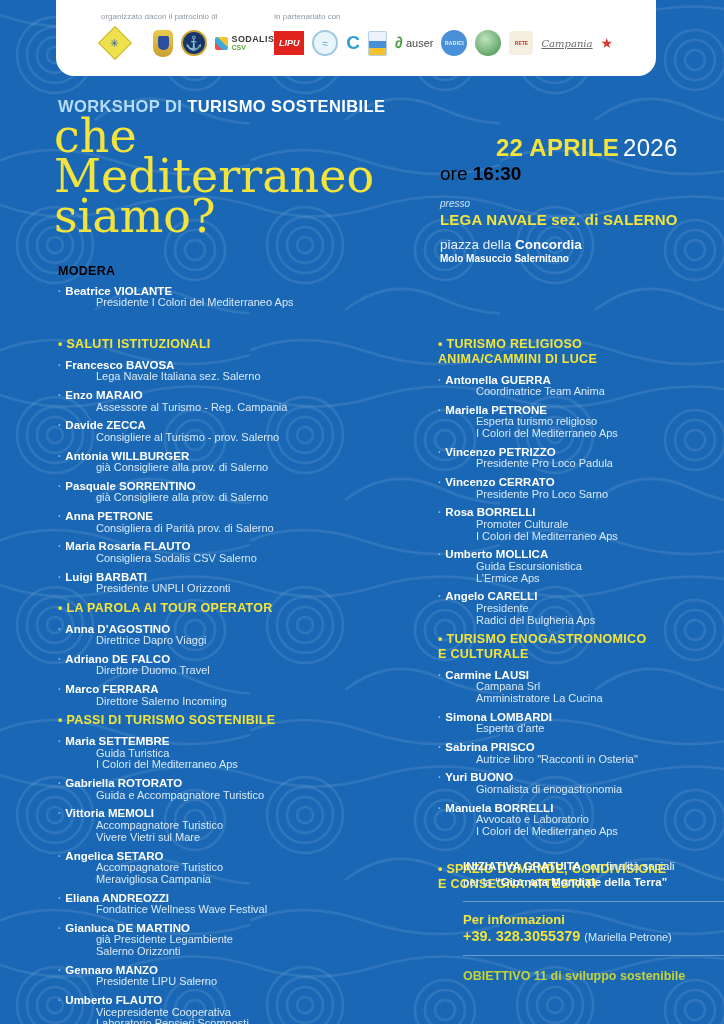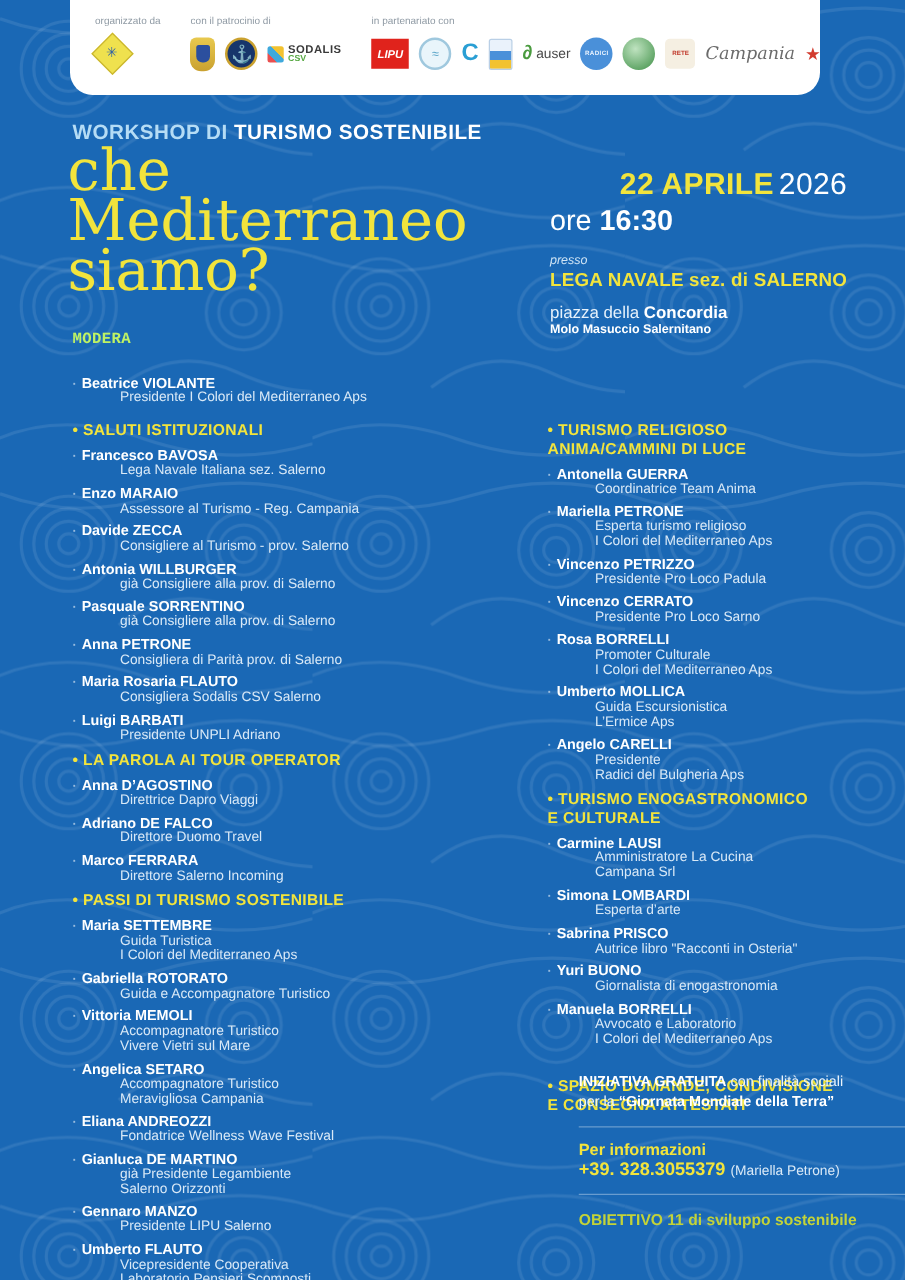--- a/index.html
+++ b/index.html
@@ -2,22 +2,22 @@
 <html><head>
 <meta charset="utf-8">
 <style>
   html,body{margin:0;padding:0;background:#e9edf1;}
   .poster{position:relative;width:724px;height:1024px;background:#1a68b5;overflow:hidden;
           font-family:"Liberation Sans",sans-serif;}
   .waves{position:absolute;left:0;top:0;}
 
   
   .top-band{position:absolute;left:56px;top:0;width:600px;height:76px;background:#ffffff;
-            border-radius:0 0 18px 18px;box-sizing:border-box;padding:12px 10px 0 20px;
-            display:flex;gap:24px;z-index:5;}
+            border-radius:0 0 18px 18px;box-sizing:border-box;padding:12px 10px 0 45px;
+            display:flex;z-index:5;}
   .logo-group{display:flex;flex-direction:column;}
   .lg-label{font-size:8px;color:#8f9aa4;margin-bottom:5px;white-space:nowrap;}
   .logo-row{display:flex;align-items:center;gap:8px;}
   .lg{display:flex;align-items:center;gap:3px;height:34px;}
   .diamond{width:22px;height:22px;background:#efe14e;border:1px solid #c9b52f;transform:rotate(45deg);
            display:flex;align-items:center;justify-content:center;margin:4px 2px;}
   .diamond span{transform:rotate(-45deg);color:#2b5fa8;font-size:11px;line-height:1;}
   .crest{width:20px;height:27px;background:linear-gradient(#e8c94f,#caa12f);border-radius:5px 5px 9px 9px;
          display:flex;align-items:center;justify-content:center;}
   .crest i{width:11px;height:14px;background:#2b4f9e;border-radius:2px 2px 5px 5px;display:block;}
@@ -34,48 +34,48 @@
   .wavec{font-size:19px;font-weight:bold;color:#2a9fd4;}
   .crest2{width:17px;height:23px;border:1px solid #b9cfe6;border-radius:2px;
           background:linear-gradient(#eaf2fb 40%,#4a90d9 40% 70%,#f2c230 70%);}
   .aswirl{color:#4a9b3f;font-size:16px;font-weight:bold;}
   .atext{font-size:11px;font-weight:normal;color:#4a4a4a;}
   .radici{width:26px;height:26px;border-radius:50%;background:#4a90d9;color:#eaf4ff;font-size:5px;
           font-weight:bold;display:flex;align-items:center;justify-content:center;letter-spacing:.3px;}
   .greenball{width:26px;height:26px;border-radius:50%;background:radial-gradient(circle at 40% 35%,#bfe3c0,#3e8f46);}
   .rete{width:24px;height:24px;border-radius:4px;background:#f5efe2;color:#c0392b;font-size:5px;
         font-weight:bold;display:flex;align-items:center;justify-content:center;}
-  .campania{font-family:"DejaVu Serif",serif;font-style:italic;font-size:14px;color:#6b6b6b;}
+  .campania{font-family:"DejaVu Serif",serif;font-style:italic;font-size:10px;color:#6b6b6b;text-decoration:underline;}
   .starlogo{color:#d23b2e;font-size:14px;}
 
   
   .kicker{position:absolute;left:58px;top:97px;font-size:16.5px;letter-spacing:.4px;z-index:2;}
   .kicker .light{color:#b5dcf5;font-weight:bold;}
   .kicker .bold{color:#ffffff;font-weight:bold;}
   .title{position:absolute;left:54px;top:116px;font-family:"DejaVu Serif",serif;font-weight:normal;
          font-size:46px;line-height:40px;color:#f2e43c;z-index:2;}
 
   .event{position:absolute;left:440px;top:134px;z-index:2;color:#fff;}
   .date-line{font-size:24px;font-weight:bold;color:#f2e43c;letter-spacing:.3px;text-align:right;}
   .date-line .year{color:#ffffff;font-weight:normal;margin-left:4px;}
-  .time-line{font-size:23px;font-weight:normal;color:#ffffff;margin-top:1px;}
+  .time-line{font-size:19px;font-weight:normal;color:#000000;margin-top:1px;}
   .time-line .b{font-weight:bold;}
   .presso{font-style:italic;font-size:10px;color:#cfe4f5;margin-top:13px;}
   .venue{font-size:15px;font-weight:bold;color:#f2e43c;margin-top:2px;letter-spacing:.2px;}
   .addr1{font-size:13.5px;color:#e6f1fb;margin-top:9px;}
   .addr1 .b,.addr2{font-weight:bold;color:#ffffff;}
   .addr2{font-size:10px;margin-top:1px;}
 
   
   .modera{position:absolute;left:58px;top:264px;width:360px;z-index:2;}
   .col-left{position:absolute;left:58px;top:331px;width:372px;z-index:2;}
   .col-right{position:absolute;left:438px;top:331px;width:278px;z-index:2;}
   .sec-header{color:#f2e43c;font-weight:bold;font-size:12.5px;letter-spacing:.3px;line-height:1.18;
               margin:6px 0 7px;}
-  .modera .sec-header{color:#bef264;margin:0 0 22px;font-family:Liberation Mono, monospace;}
+  .modera .sec-header{color:#000000;margin:0 0 6px;}
   .person{margin:0 0 6px;}
   .p-name{font-size:11.5px;font-weight:bold;color:#ffffff;line-height:1.05;}
   .p-bullet{color:rgba(255,255,255,.55);margin-right:4px;font-size:10px;}
   .p-role{font-size:11px;color:#d9e9f7;line-height:1.07;padding-left:38px;}
   .section{margin-bottom:5px;}
   .col-right .section:last-child .sec-header{margin-top:24px;}
 
   
   .footer{position:absolute;left:450px;top:858px;width:268px;z-index:2;margin-left:13px;}
   .free{font-size:11.5px;line-height:1.4;color:#eaf3fb;}
@@ -243,21 +243,21 @@
         <div class="person">
           <div class="p-name"><span class="p-bullet">·</span><span>Anna PETRONE</span></div>
           <div class="p-role">Consigliera di Parità prov. di Salerno</div>
         </div>
         <div class="person">
           <div class="p-name"><span class="p-bullet">·</span><span>Maria Rosaria FLAUTO</span></div>
           <div class="p-role">Consigliera Sodalis CSV Salerno</div>
         </div>
         <div class="person">
           <div class="p-name"><span class="p-bullet">·</span><span>Luigi BARBATI</span></div>
-          <div class="p-role">Presidente UNPLI Adriano</div>
+          <div class="p-role">Presidente UNPLI Orizzonti</div>
         </div>
       </div>
       <div class="section">
         <div class="sec-header">
           <div>• LA PAROLA AI TOUR OPERATOR</div>
         </div>
         <div class="person">
           <div class="p-name"><span class="p-bullet">·</span><span>Anna D’AGOSTINO</span></div>
           <div class="p-role">Direttrice Dapro Viaggi</div>
         </div>
@@ -352,22 +352,22 @@
           <div class="p-role">Radici del Bulgheria Aps</div>
         </div>
       </div>
       <div class="section">
         <div class="sec-header">
           <div>• TURISMO ENOGASTRONOMICO</div>
           <div>E CULTURALE</div>
         </div>
         <div class="person">
           <div class="p-name"><span class="p-bullet">·</span><span>Carmine LAUSI</span></div>
+          <div class="p-role">Campana Srl</div>
           <div class="p-role">Amministratore La Cucina</div>
-          <div class="p-role">Campana Srl</div>
         </div>
         <div class="person">
           <div class="p-name"><span class="p-bullet">·</span><span>Simona LOMBARDI</span></div>
           <div class="p-role">Esperta d’arte</div>
         </div>
         <div class="person">
           <div class="p-name"><span class="p-bullet">·</span><span>Sabrina PRISCO</span></div>
           <div class="p-role">Autrice libro "Racconti in Osteria"</div>
         </div>
         <div class="person">

